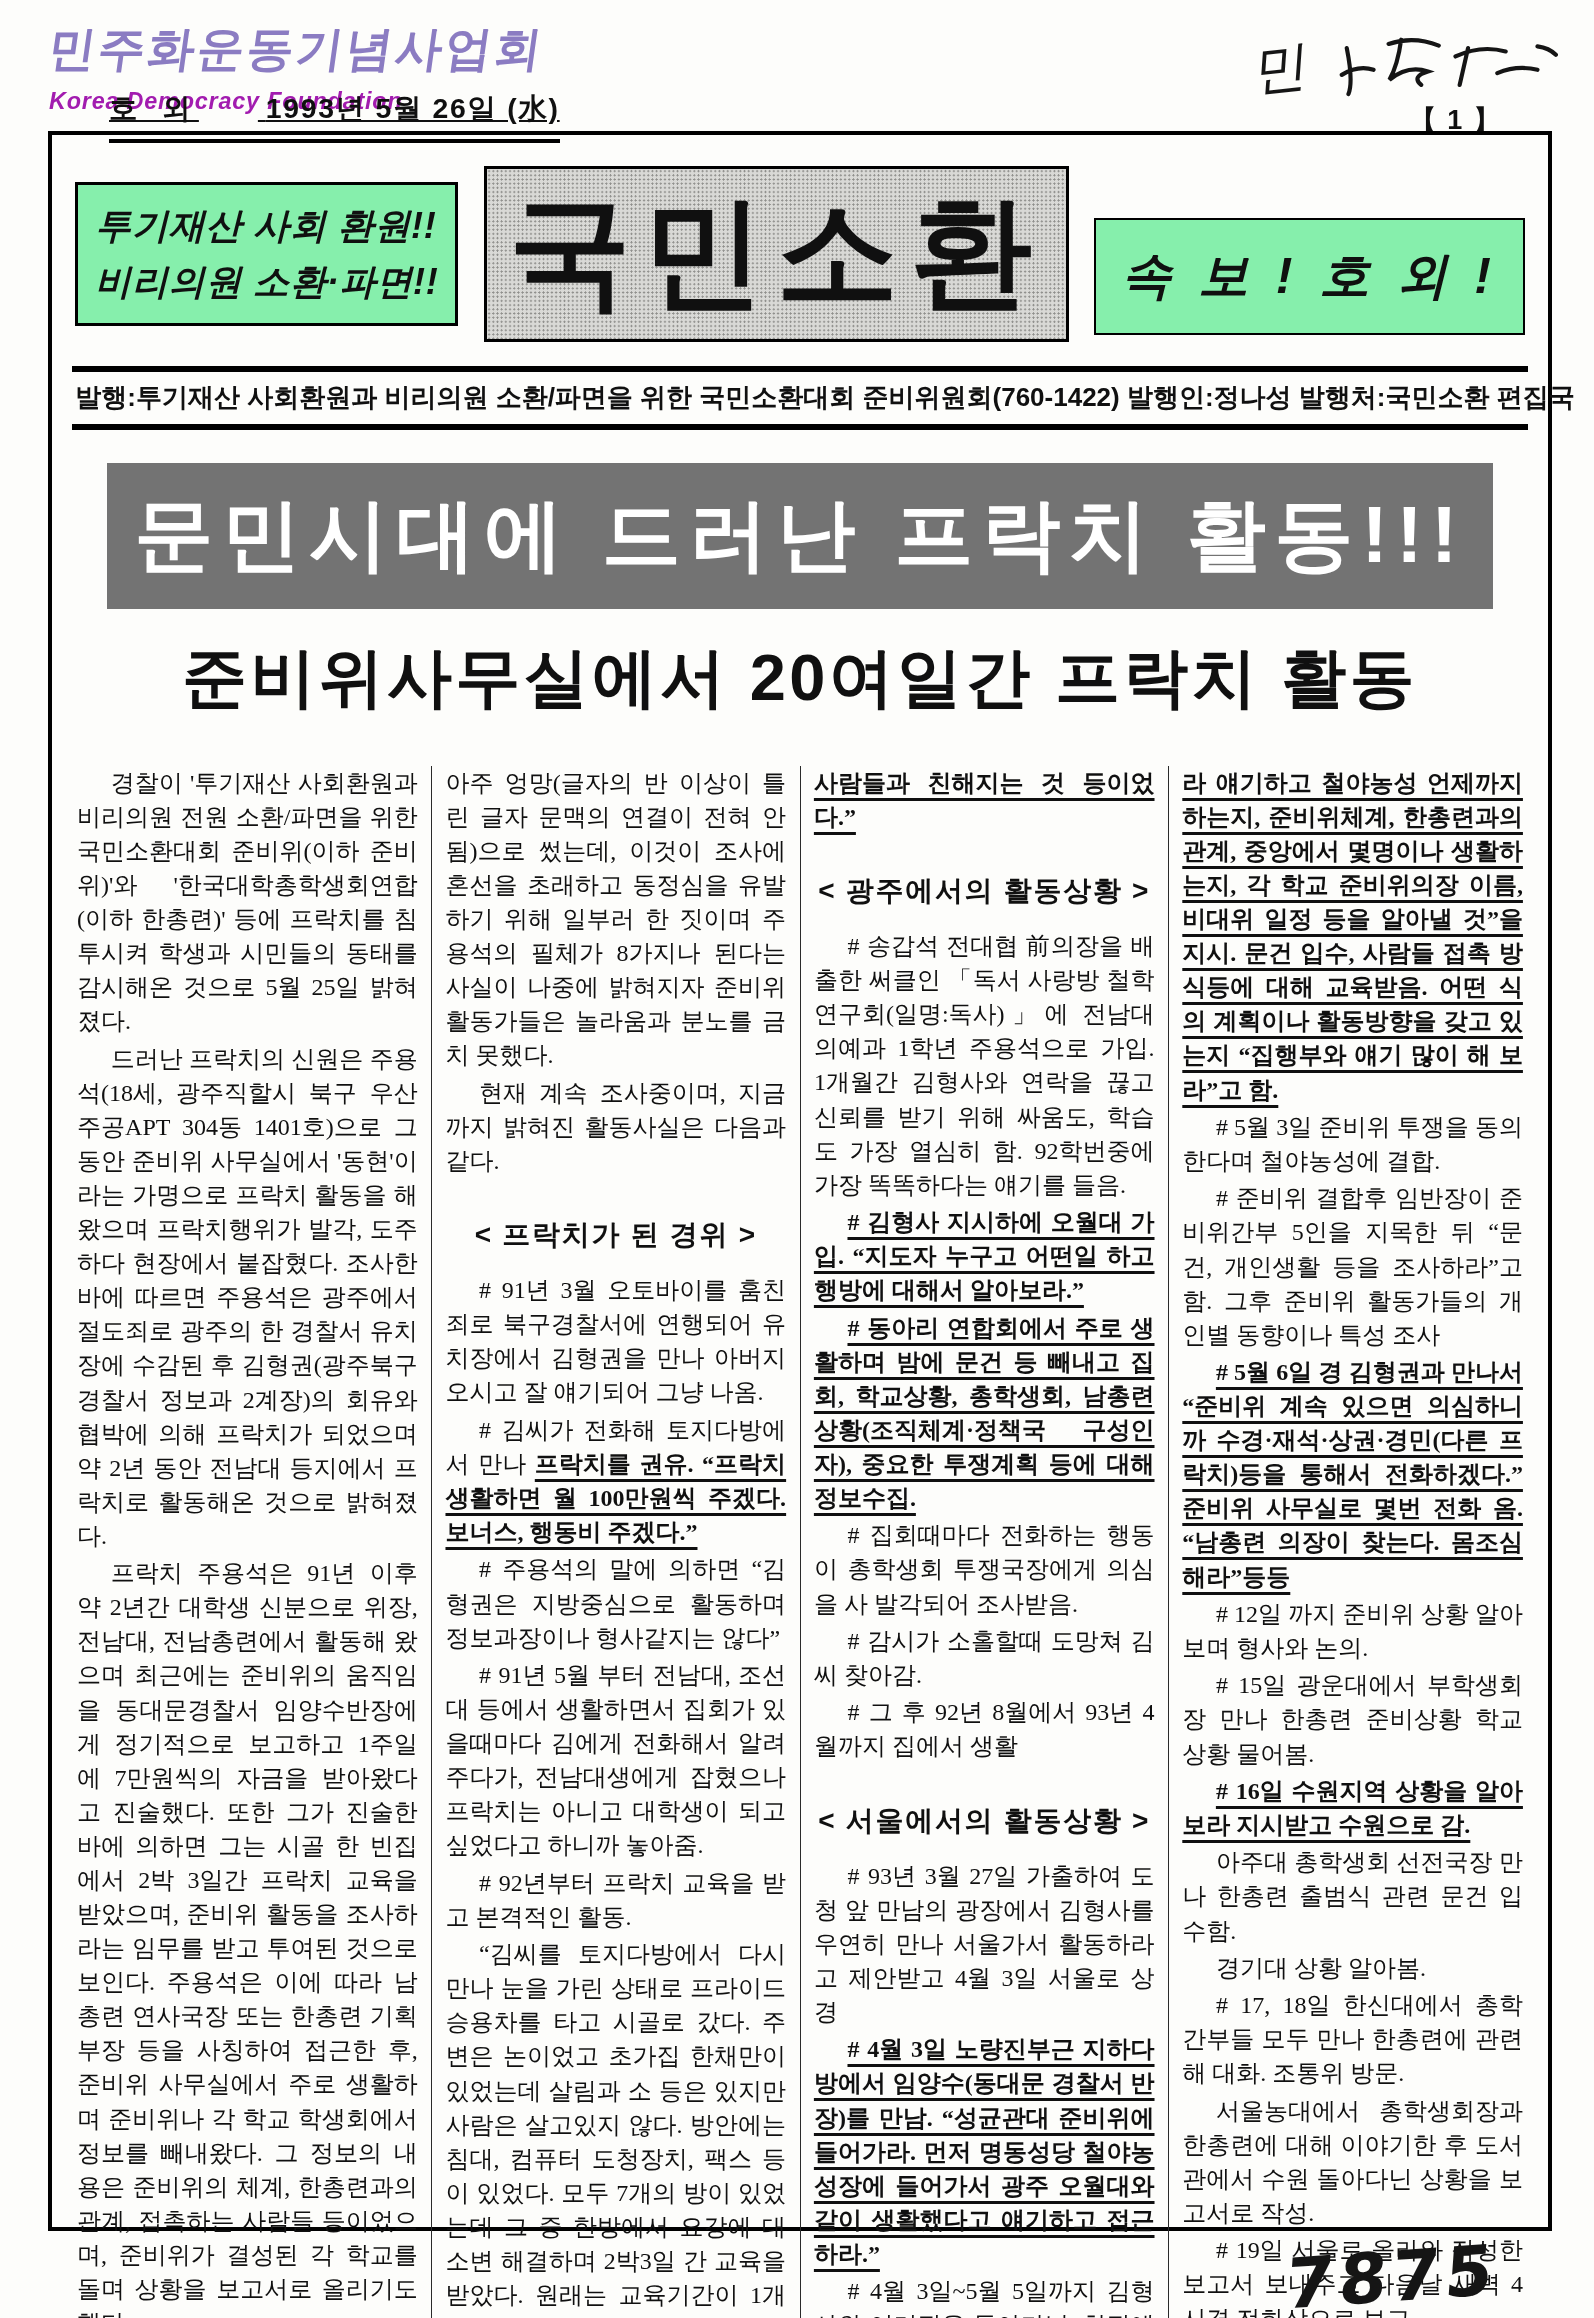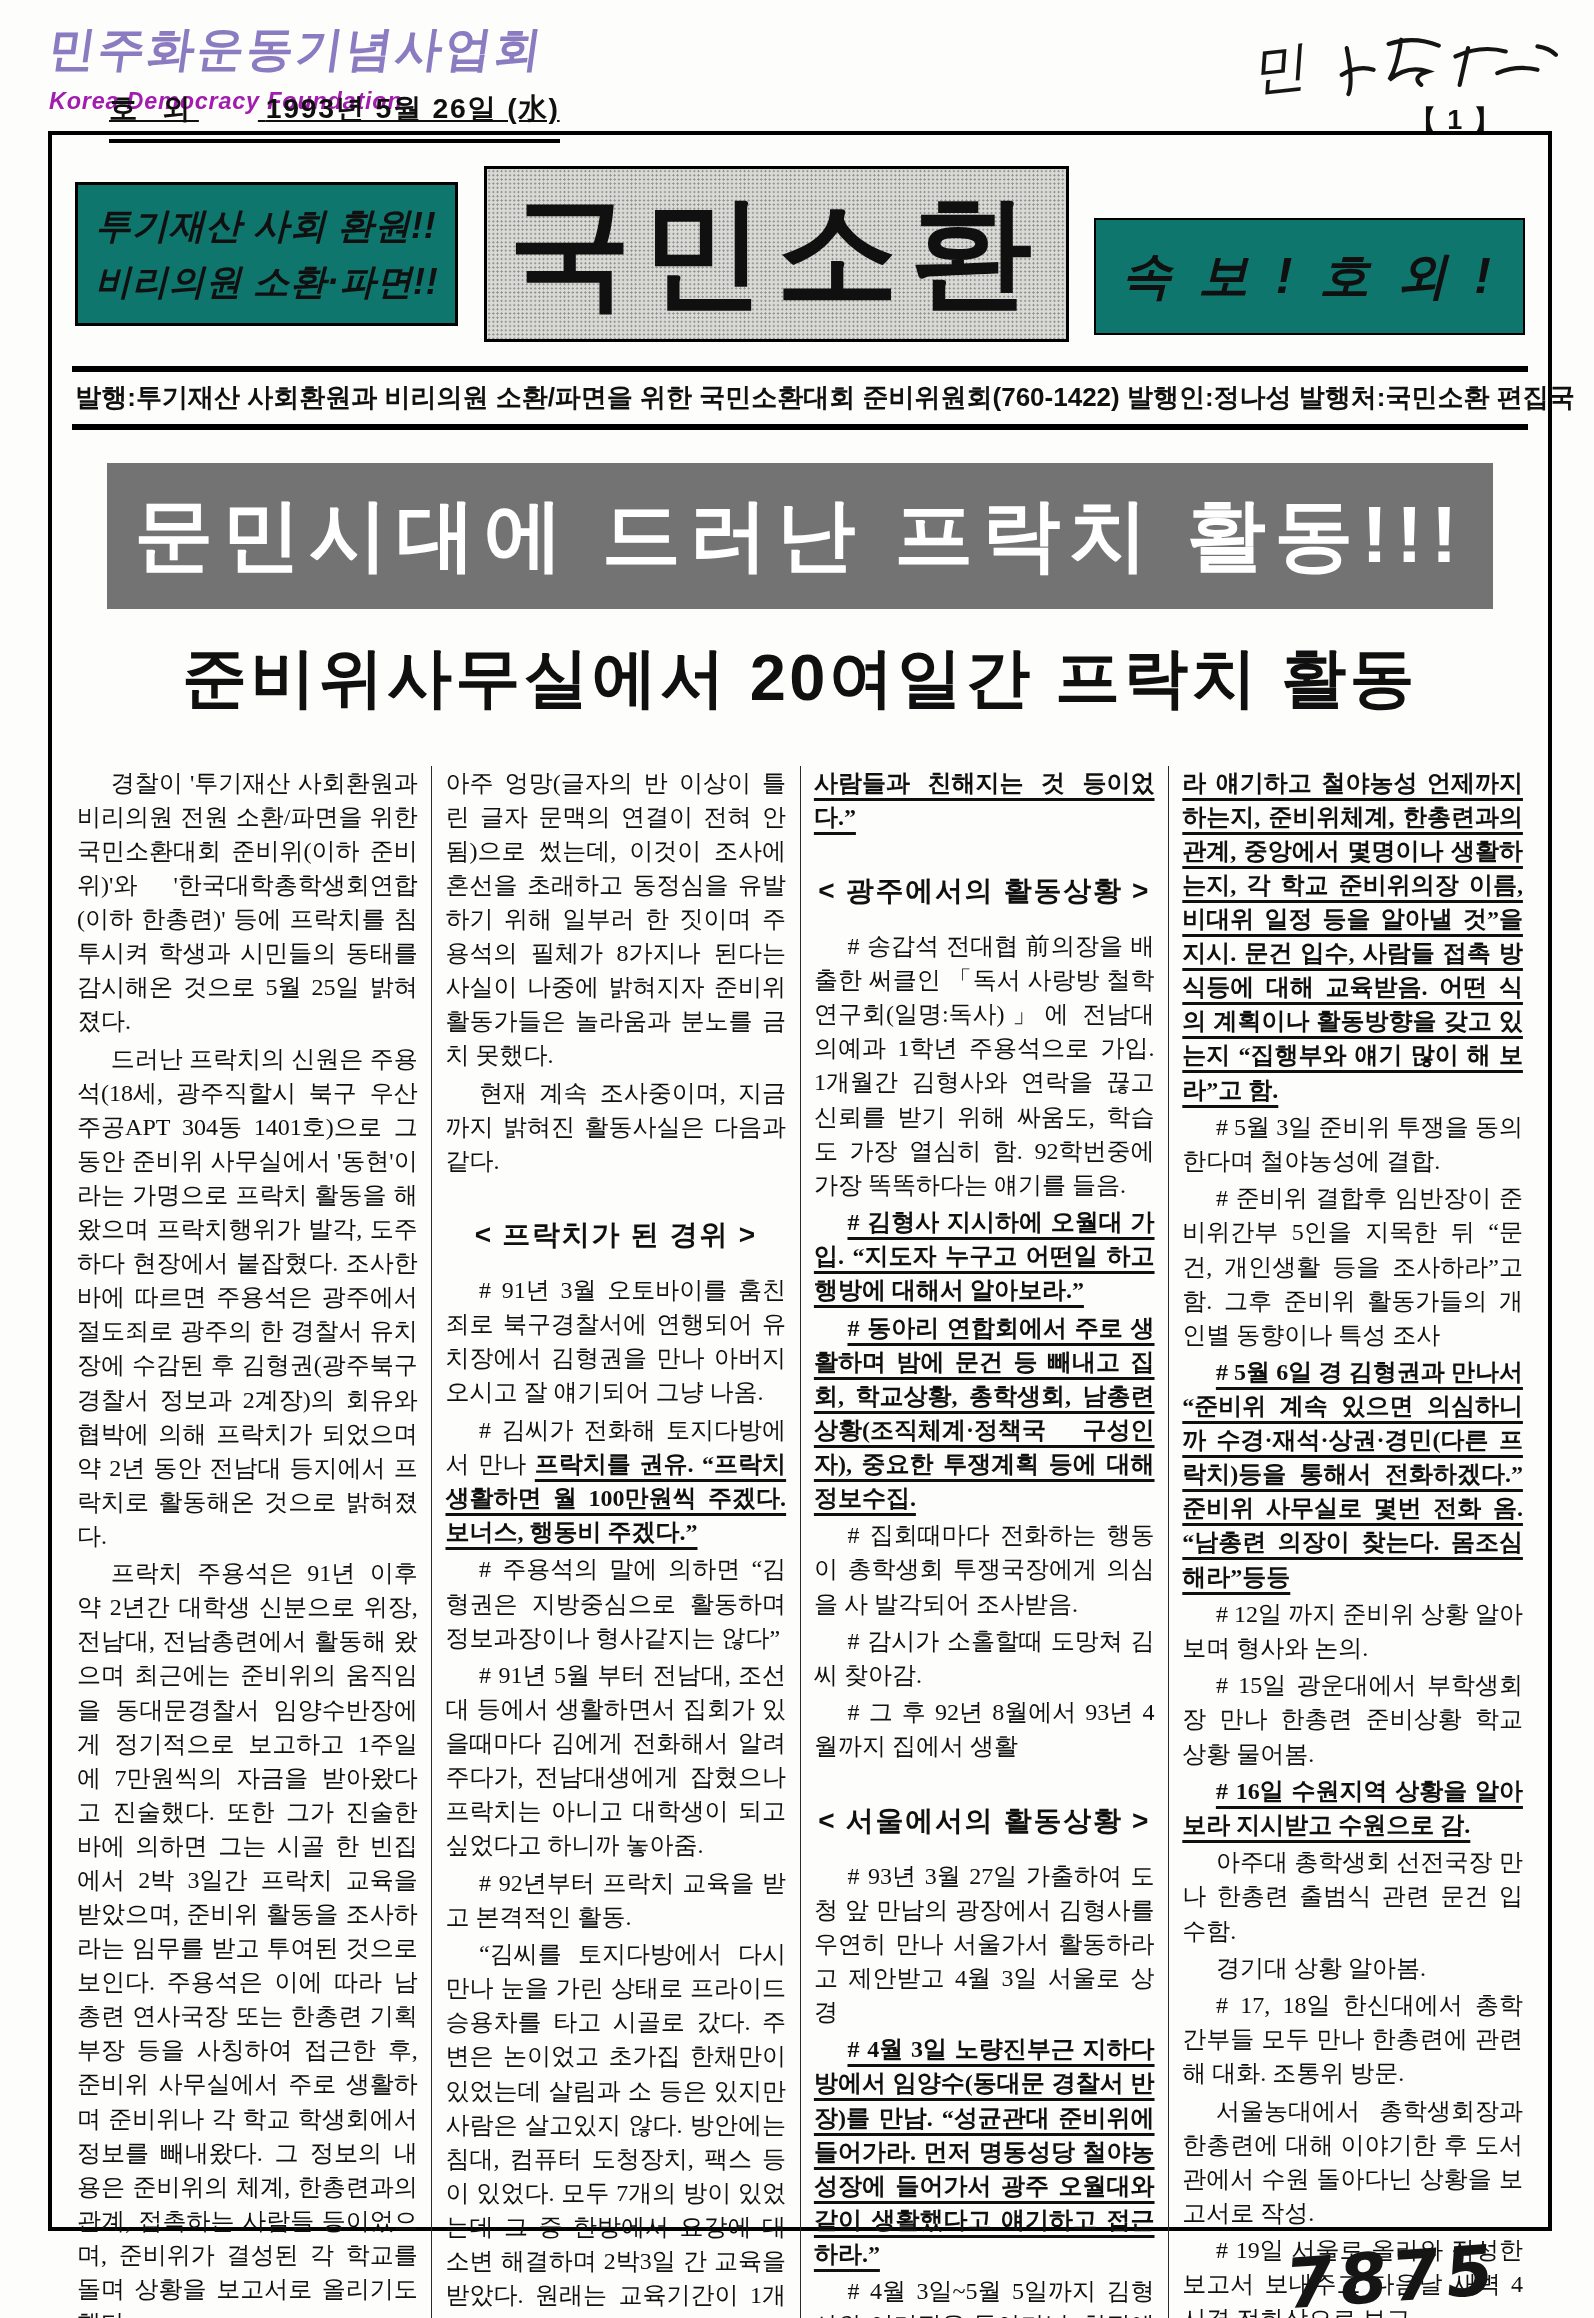--- a/index.html
+++ b/index.html
@@ -25,21 +25,21 @@
   .edition{letter-spacing:8.4px;margin-right:59px;}
   .date{letter-spacing:1.7px;}
   .pageno{position:absolute;right:0;top:11.7px;font-size:27px;letter-spacing:1.7px;}
 
   
   .frame{position:absolute;left:48px;top:131px;width:1496px;height:2092px;border:4.2px solid #000;}
 
   
   .masthead-row{display:flex;align-items:center;justify-content:space-between;
                 padding:28.4px 23.4px 5px 23.4px;height:181px;}
-  .side-box{border:3.3px solid #000;background:#0f766e;}
+  .side-box{border:3.3px solid #000;background:#86efac;}
   .left-box{padding:13.4px 16.7px;font-weight:bold;font-style:italic;font-size:36px;
             line-height:1.55;white-space:nowrap;letter-spacing:0.8px;}
   .title-box{border:3.3px solid #000;padding:3.3px 22px;
              background-color:#d9d9d6;
              background-image:radial-gradient(#8f8f8c 1px, transparent 1.1px);
              background-size:4.2px 4.2px;}
   .title-box span{font-size:122px;font-weight:bold;letter-spacing:11.7px;white-space:nowrap;}
   .right-box{padding:23.4px 25px;font-weight:bold;font-style:italic;font-size:50px;
              letter-spacing:6.7px;white-space:nowrap;border-width:2.5px;margin-top:45px;}
 

